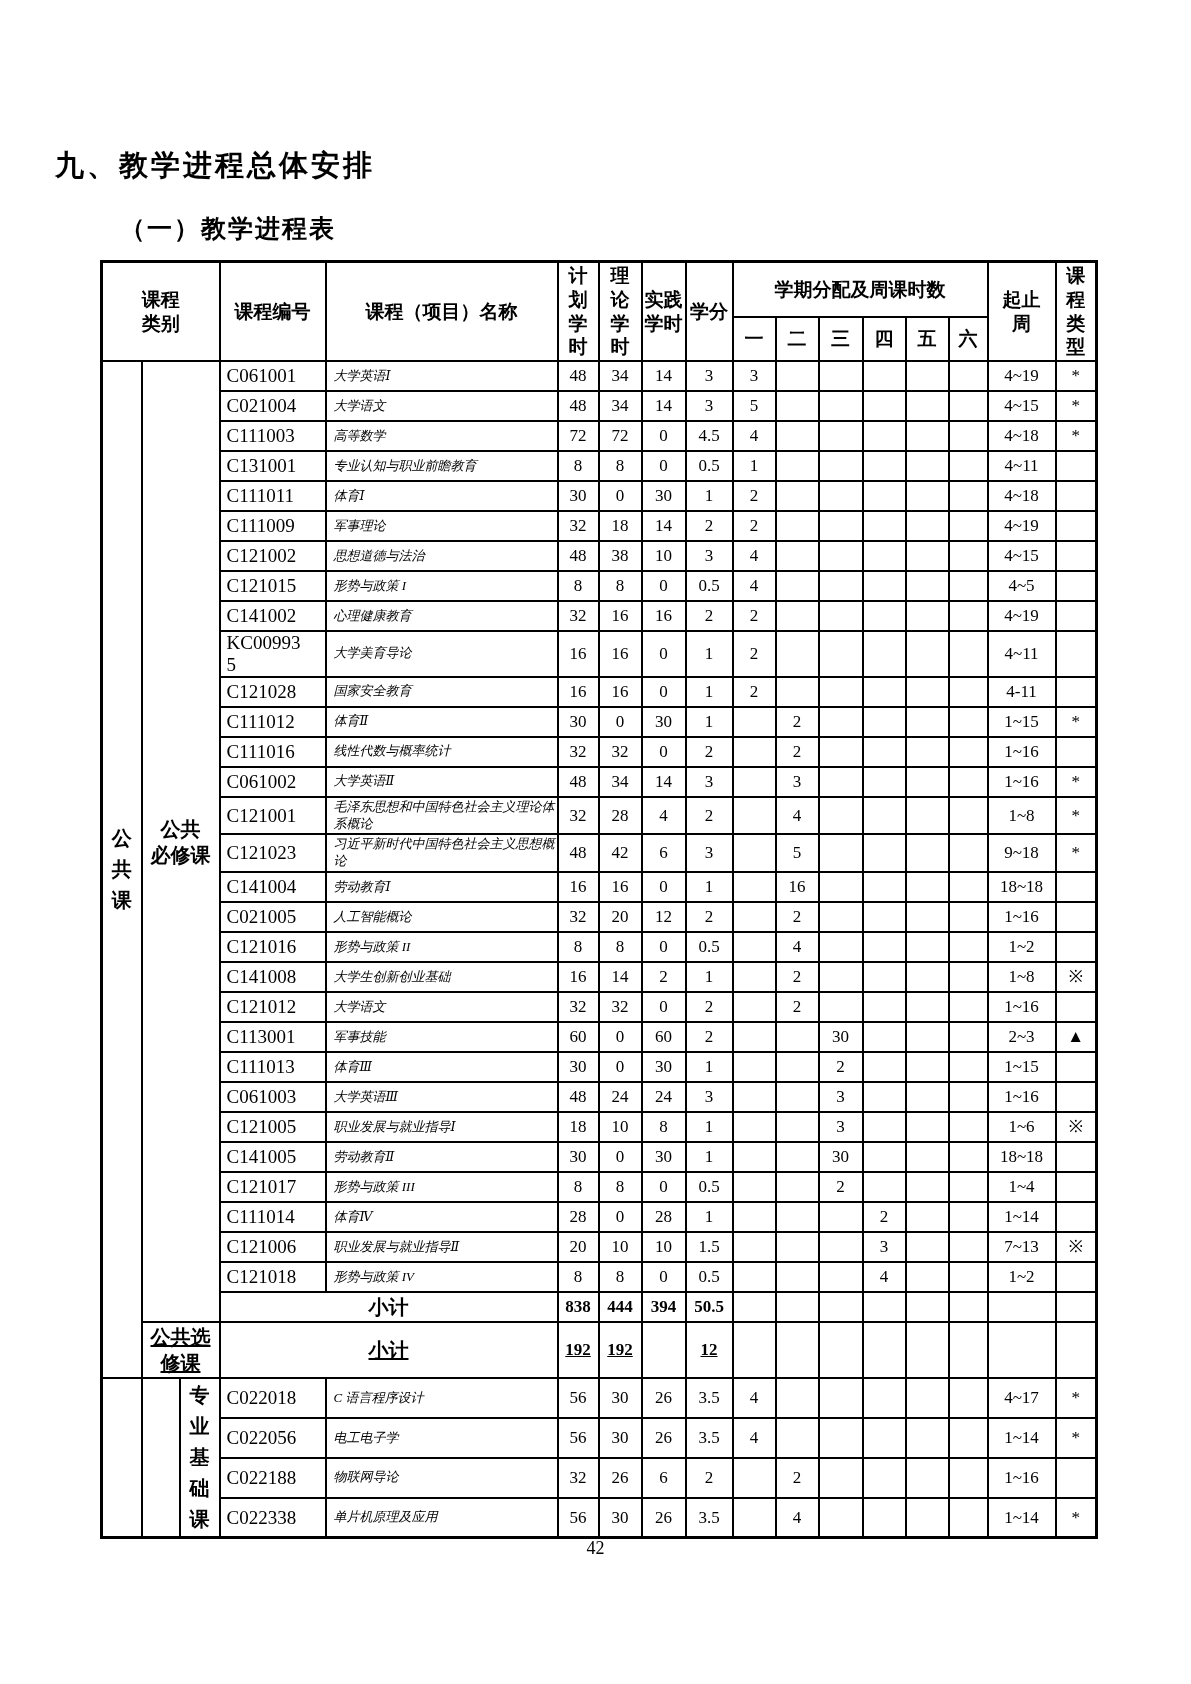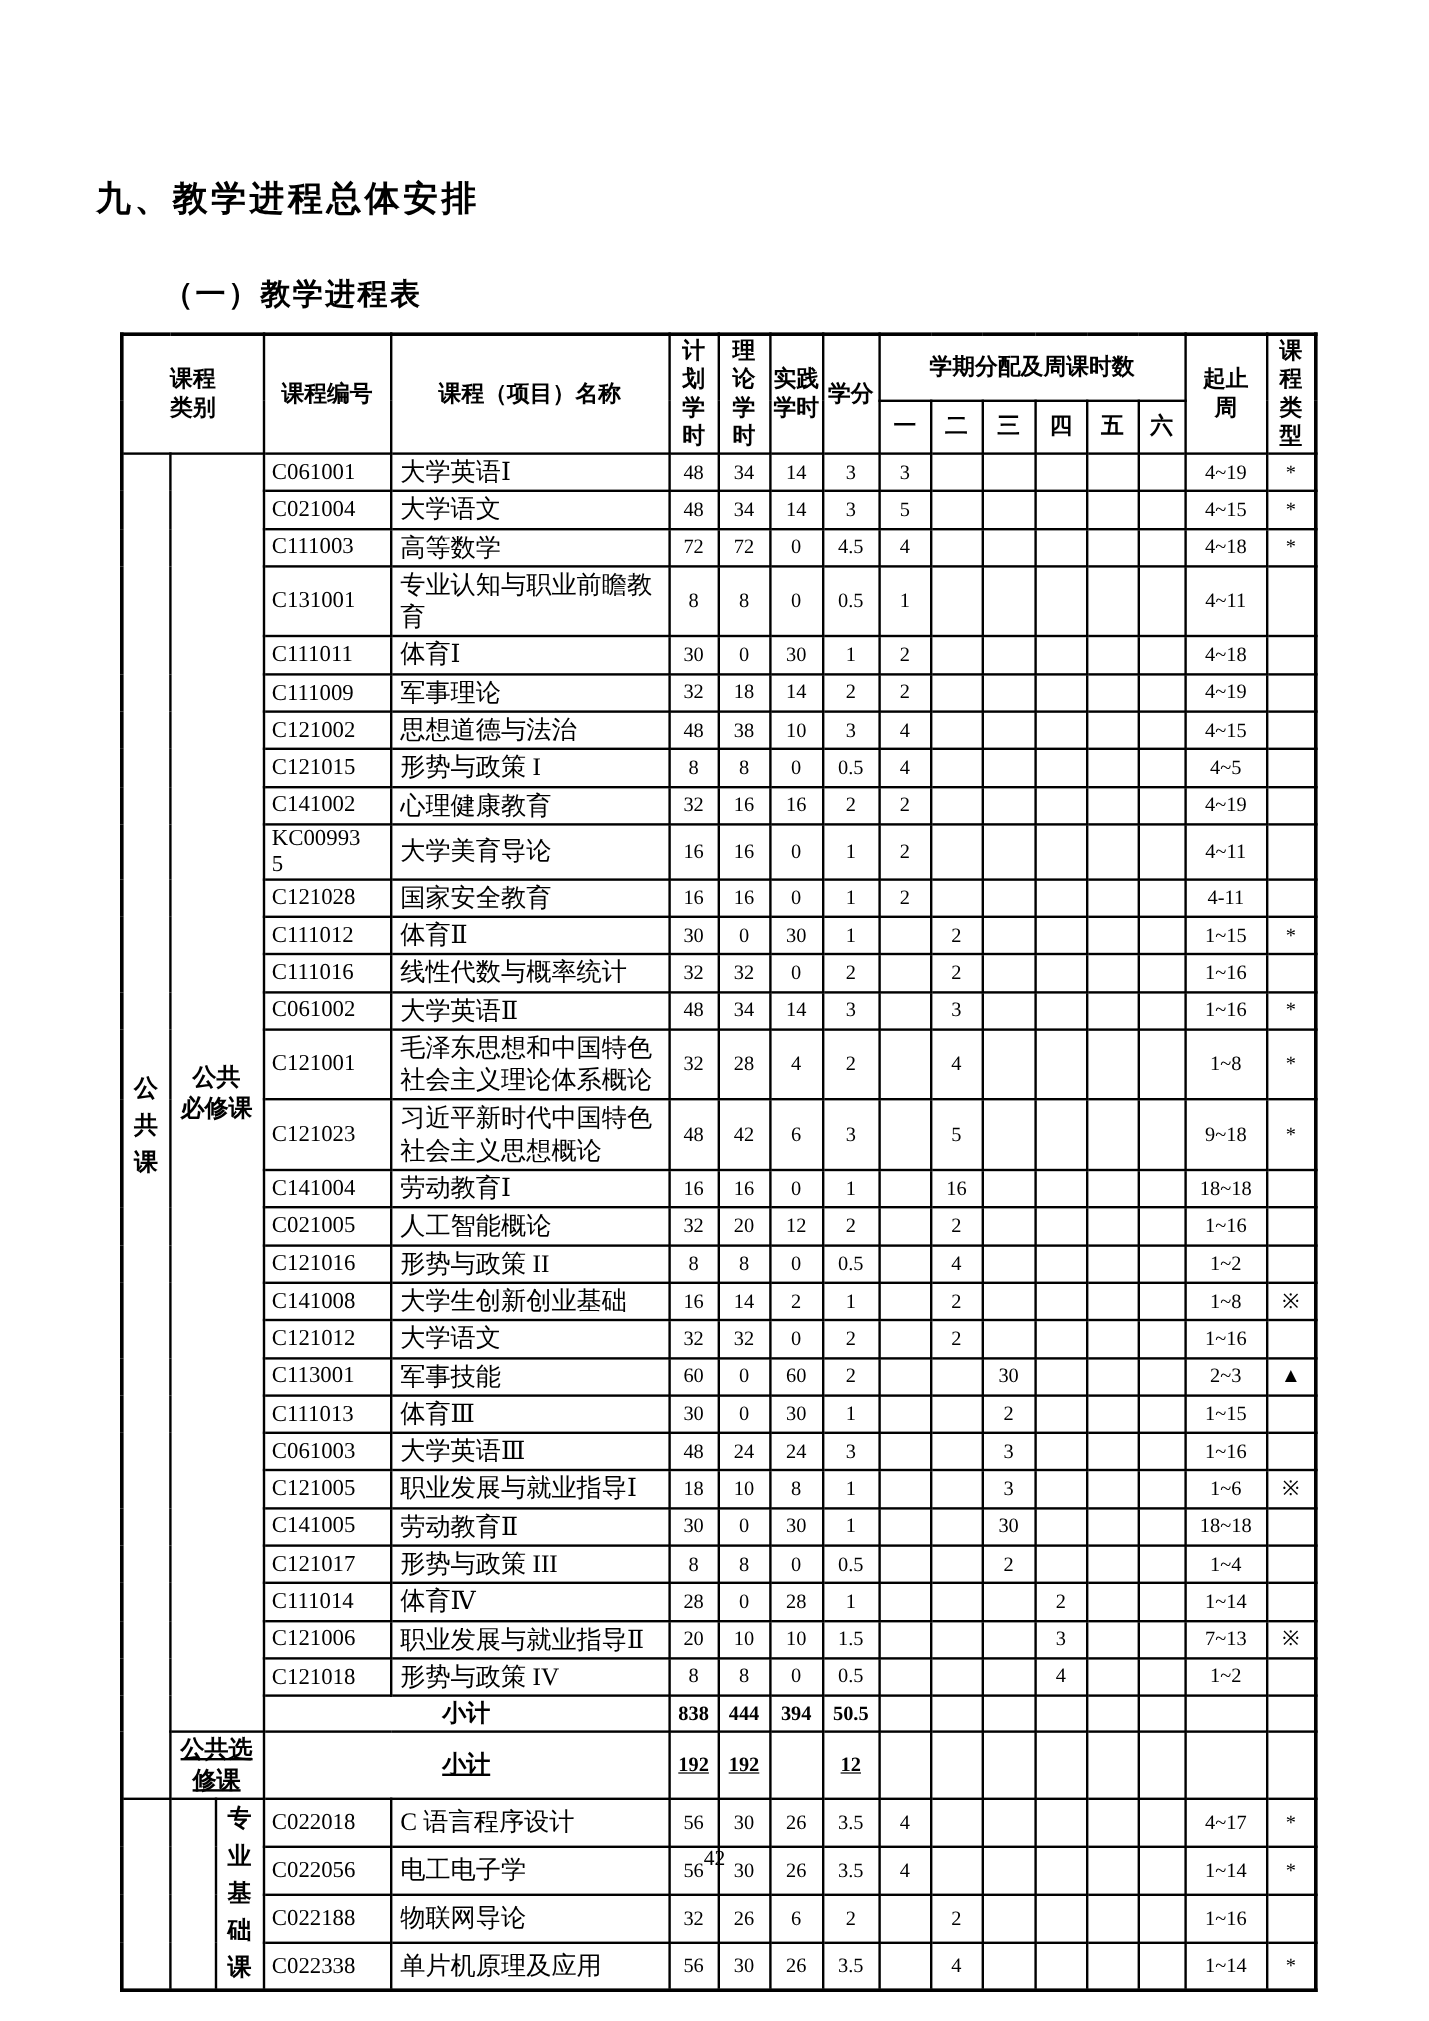--- a/index.html
+++ b/index.html
@@ -3,43 +3,43 @@
 <meta charset="utf-8">
 <style>
   html,body{margin:0;padding:0;}
   body{
     width:1191px;height:1684px;background:#ffffff;color:#000;
     font-family:"Liberation Serif","DejaVu Serif",serif;
     position:relative;overflow:hidden;
   }
   .title{
     font-size:29px;font-weight:bold;margin:0;
-    padding:146px 0 0 80px;letter-spacing:3px;
+    padding:146px 0 0 55px;letter-spacing:3px;
   }
   .subtitle{
-    font-size:25px;font-weight:bold;margin:16px;
+    font-size:25px;font-weight:bold;margin:0;
     padding:26px 0 0 120px;letter-spacing:2px;
   }
   table.sched{
     border-collapse:collapse;table-layout:fixed;
     margin:15px 0 0 100px;border:3px solid #000;
   }
   .sched th,.sched td{
     border:2px solid #000;text-align:center;vertical-align:middle;
     padding:1px 2px;overflow:hidden;
   }
   .sched th{
     font-size:19px;font-weight:bold;white-space:pre-line;line-height:1.25;
   }
   .sched td{font-size:17px;line-height:1.3;}
   .sched tr{height:30px;}
   tr.rh56{height:56px;text-decoration:underline;}
   tr.rh38{height:38px;}
   th.hrow{height:33px;}
-  td.name{text-align:left;padding-left:7px;font-size:21px;}
+  td.name{text-align:left;padding-left:7px;font-size:13px;font-style:italic;}
   td.code{text-align:left;padding:0 24px 0 6px;font-size:19px;word-break:break-all;line-height:1.15;margin-left:48px;}
   td.vcat{font-weight:bold;font-size:20px;white-space:pre-line;line-height:1.55;}
   td.subcat{font-weight:bold;font-size:20px;white-space:pre-line;line-height:1.3;}
   td.sumlabel{font-weight:bold;font-size:20px;}
   td.sum{font-weight:bold;}
   .pagenum{
     position:absolute;left:0;width:100%;top:1538px;
     text-align:center;font-size:18px;
   }
 </style>

